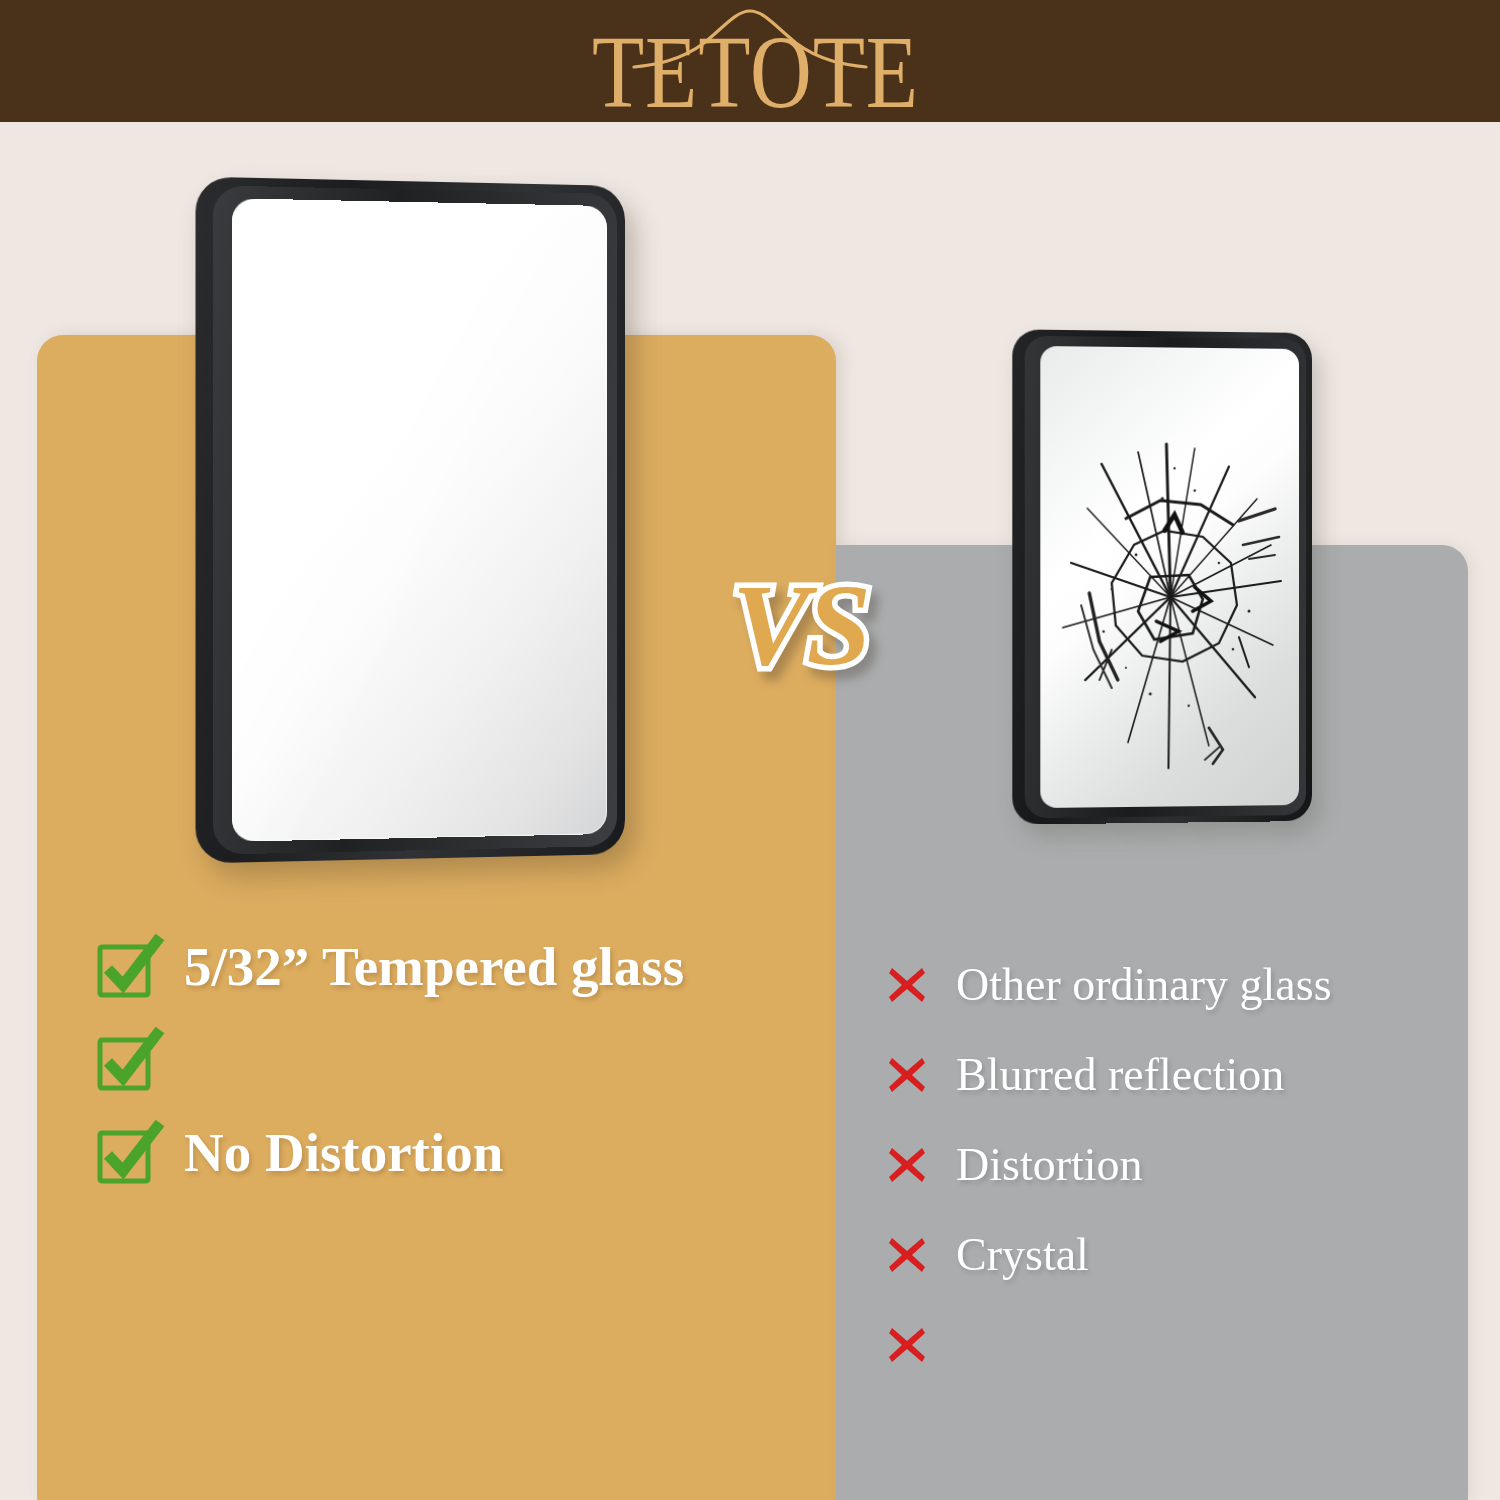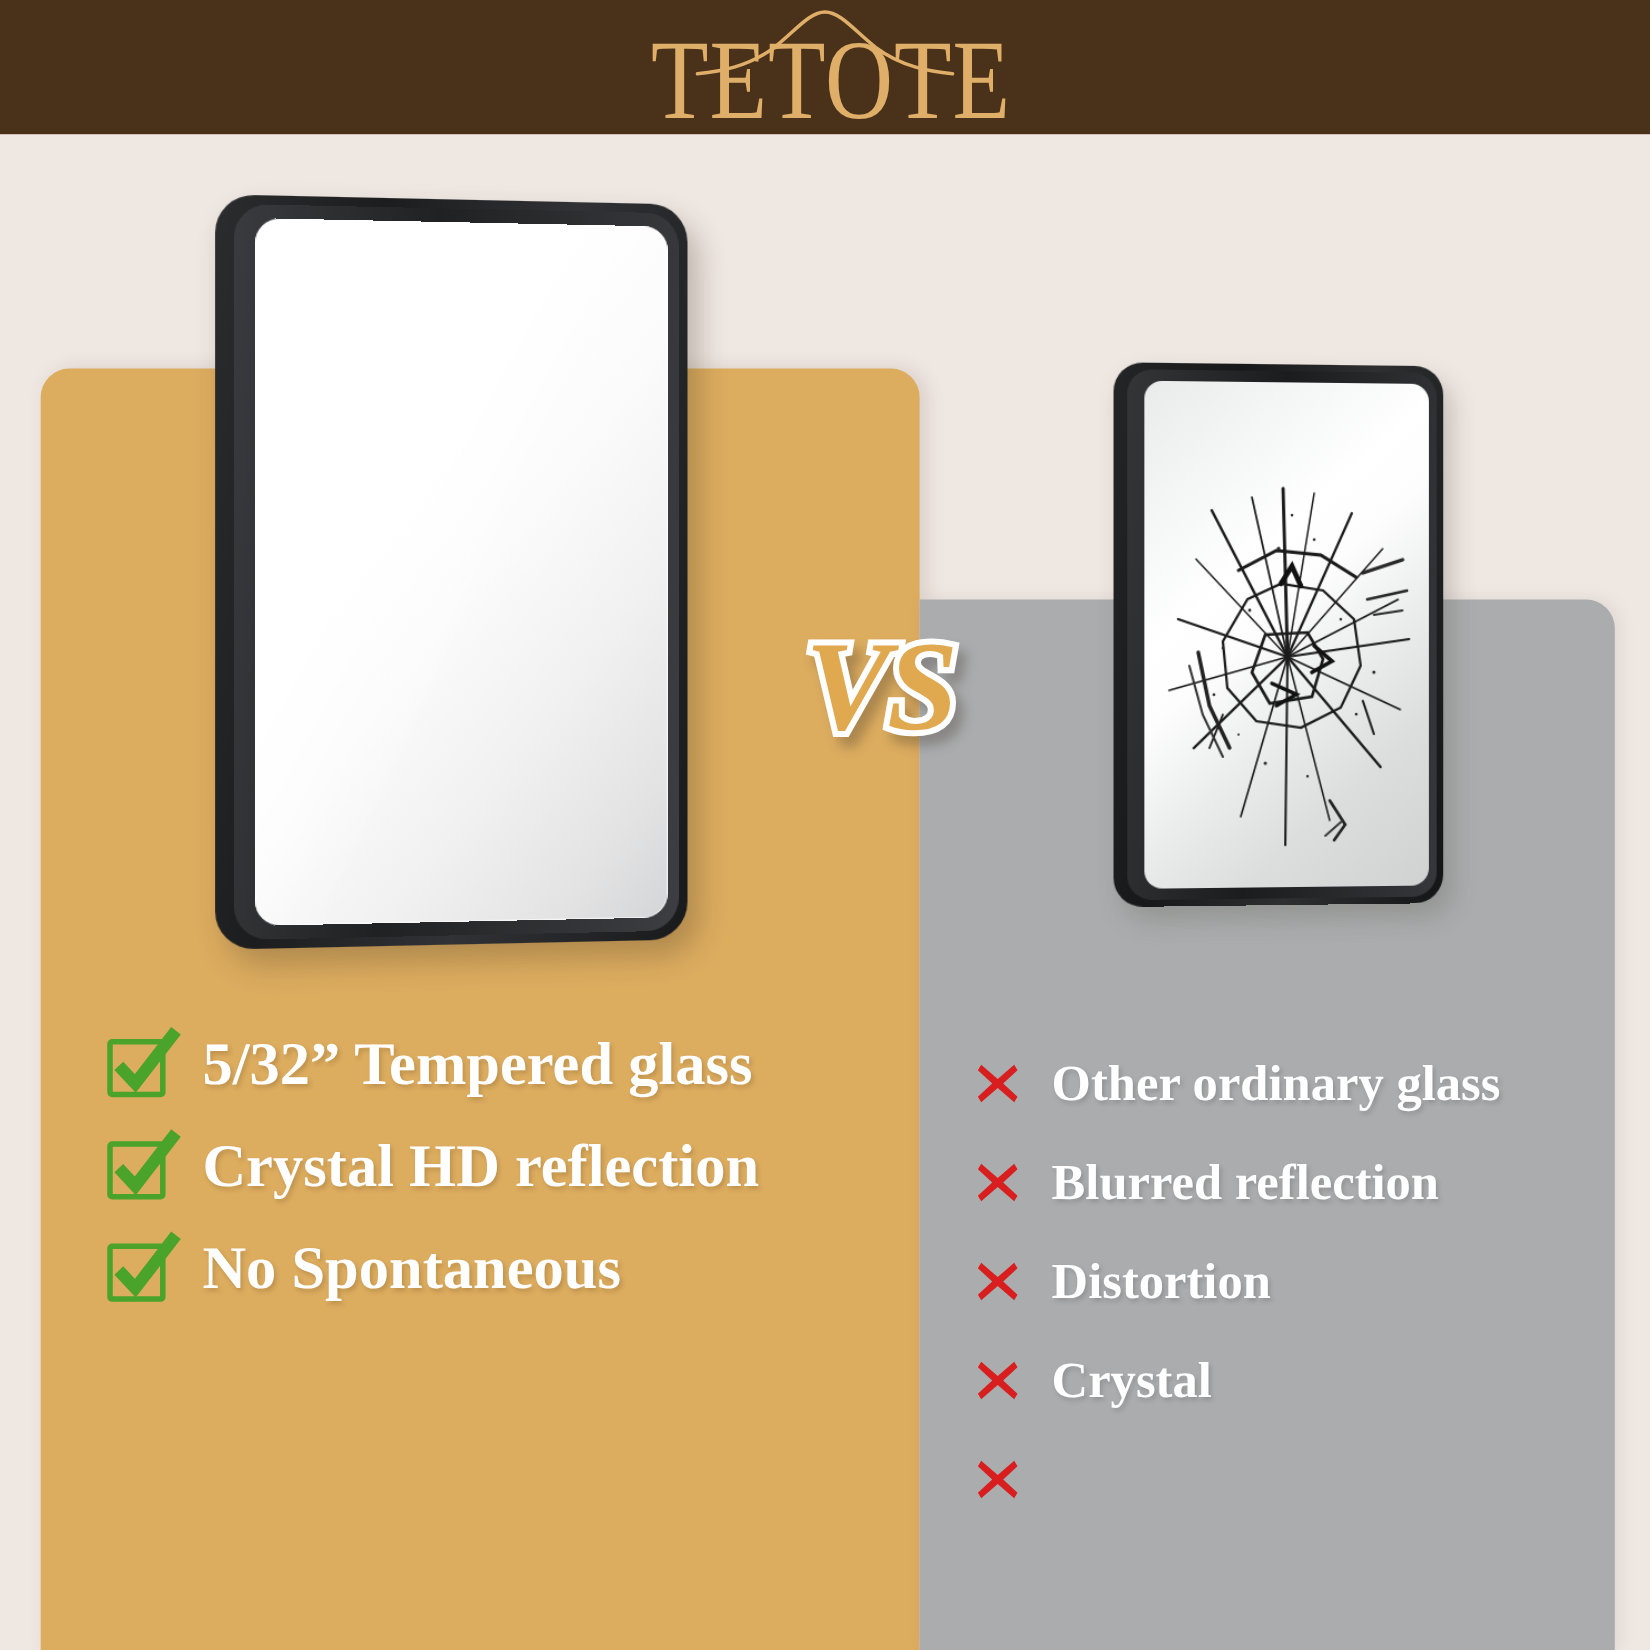--- a/index.html
+++ b/index.html
@@ -146,21 +146,21 @@
 
   .list-bad{
     position:absolute; left:884px; top:940px; width:640px;
   }
   .row-bad{
     display:flex; align-items:center; height:89px; margin-bottom:1px;
   }
   .xm{ position:relative; width:46px; height:46px; flex:0 0 46px; margin-right:26px; }
   .xm svg{ position:absolute; left:0; top:0; width:46px; height:46px; }
   .txt-bad{
-    color:#ffffff; font-weight:bold;
+    color:#ffffff; font-weight:normal;
     font-size:46px; line-height:52px;
     font-family:"Liberation Serif", serif;
     text-shadow:2px 3px 4px rgba(90,90,90,0.30);
     white-space:nowrap;
   }
 </style>
 </head>
 <body>
 
 <div id="stage">
@@ -262,31 +262,30 @@
       <span class="txt-good">5/32” Tempered glass</span>
     </div>
 
     <div class="row-good">
       <span class="cb">
         <svg viewBox="0 0 76 76">
           <rect x="8" y="18" width="48" height="48" rx="2" fill="none" stroke="#4aa32a" stroke-width="5"></rect>
           <path d="M16 40 L 31 56 L 68 8" fill="none" stroke="#4aa32a" stroke-width="11" stroke-linecap="butt" stroke-linejoin="miter"></path>
         </svg>
       </span>
-      <span class="txt-good">Crystal HD reflection</span>
     </div>
 
     <div class="row-good">
       <span class="cb">
         <svg viewBox="0 0 76 76">
           <rect x="8" y="18" width="48" height="48" rx="2" fill="none" stroke="#4aa32a" stroke-width="5"></rect>
           <path d="M16 40 L 31 56 L 68 8" fill="none" stroke="#4aa32a" stroke-width="11" stroke-linecap="butt" stroke-linejoin="miter"></path>
         </svg>
       </span>
-      <span class="txt-good">No Spontaneous</span>
+      <span class="txt-good">No Distortion</span>
     </div>
 
 
 
   </div>
 
   <div class="list-bad">
 
     <div class="row-bad">
       <span class="xm">

